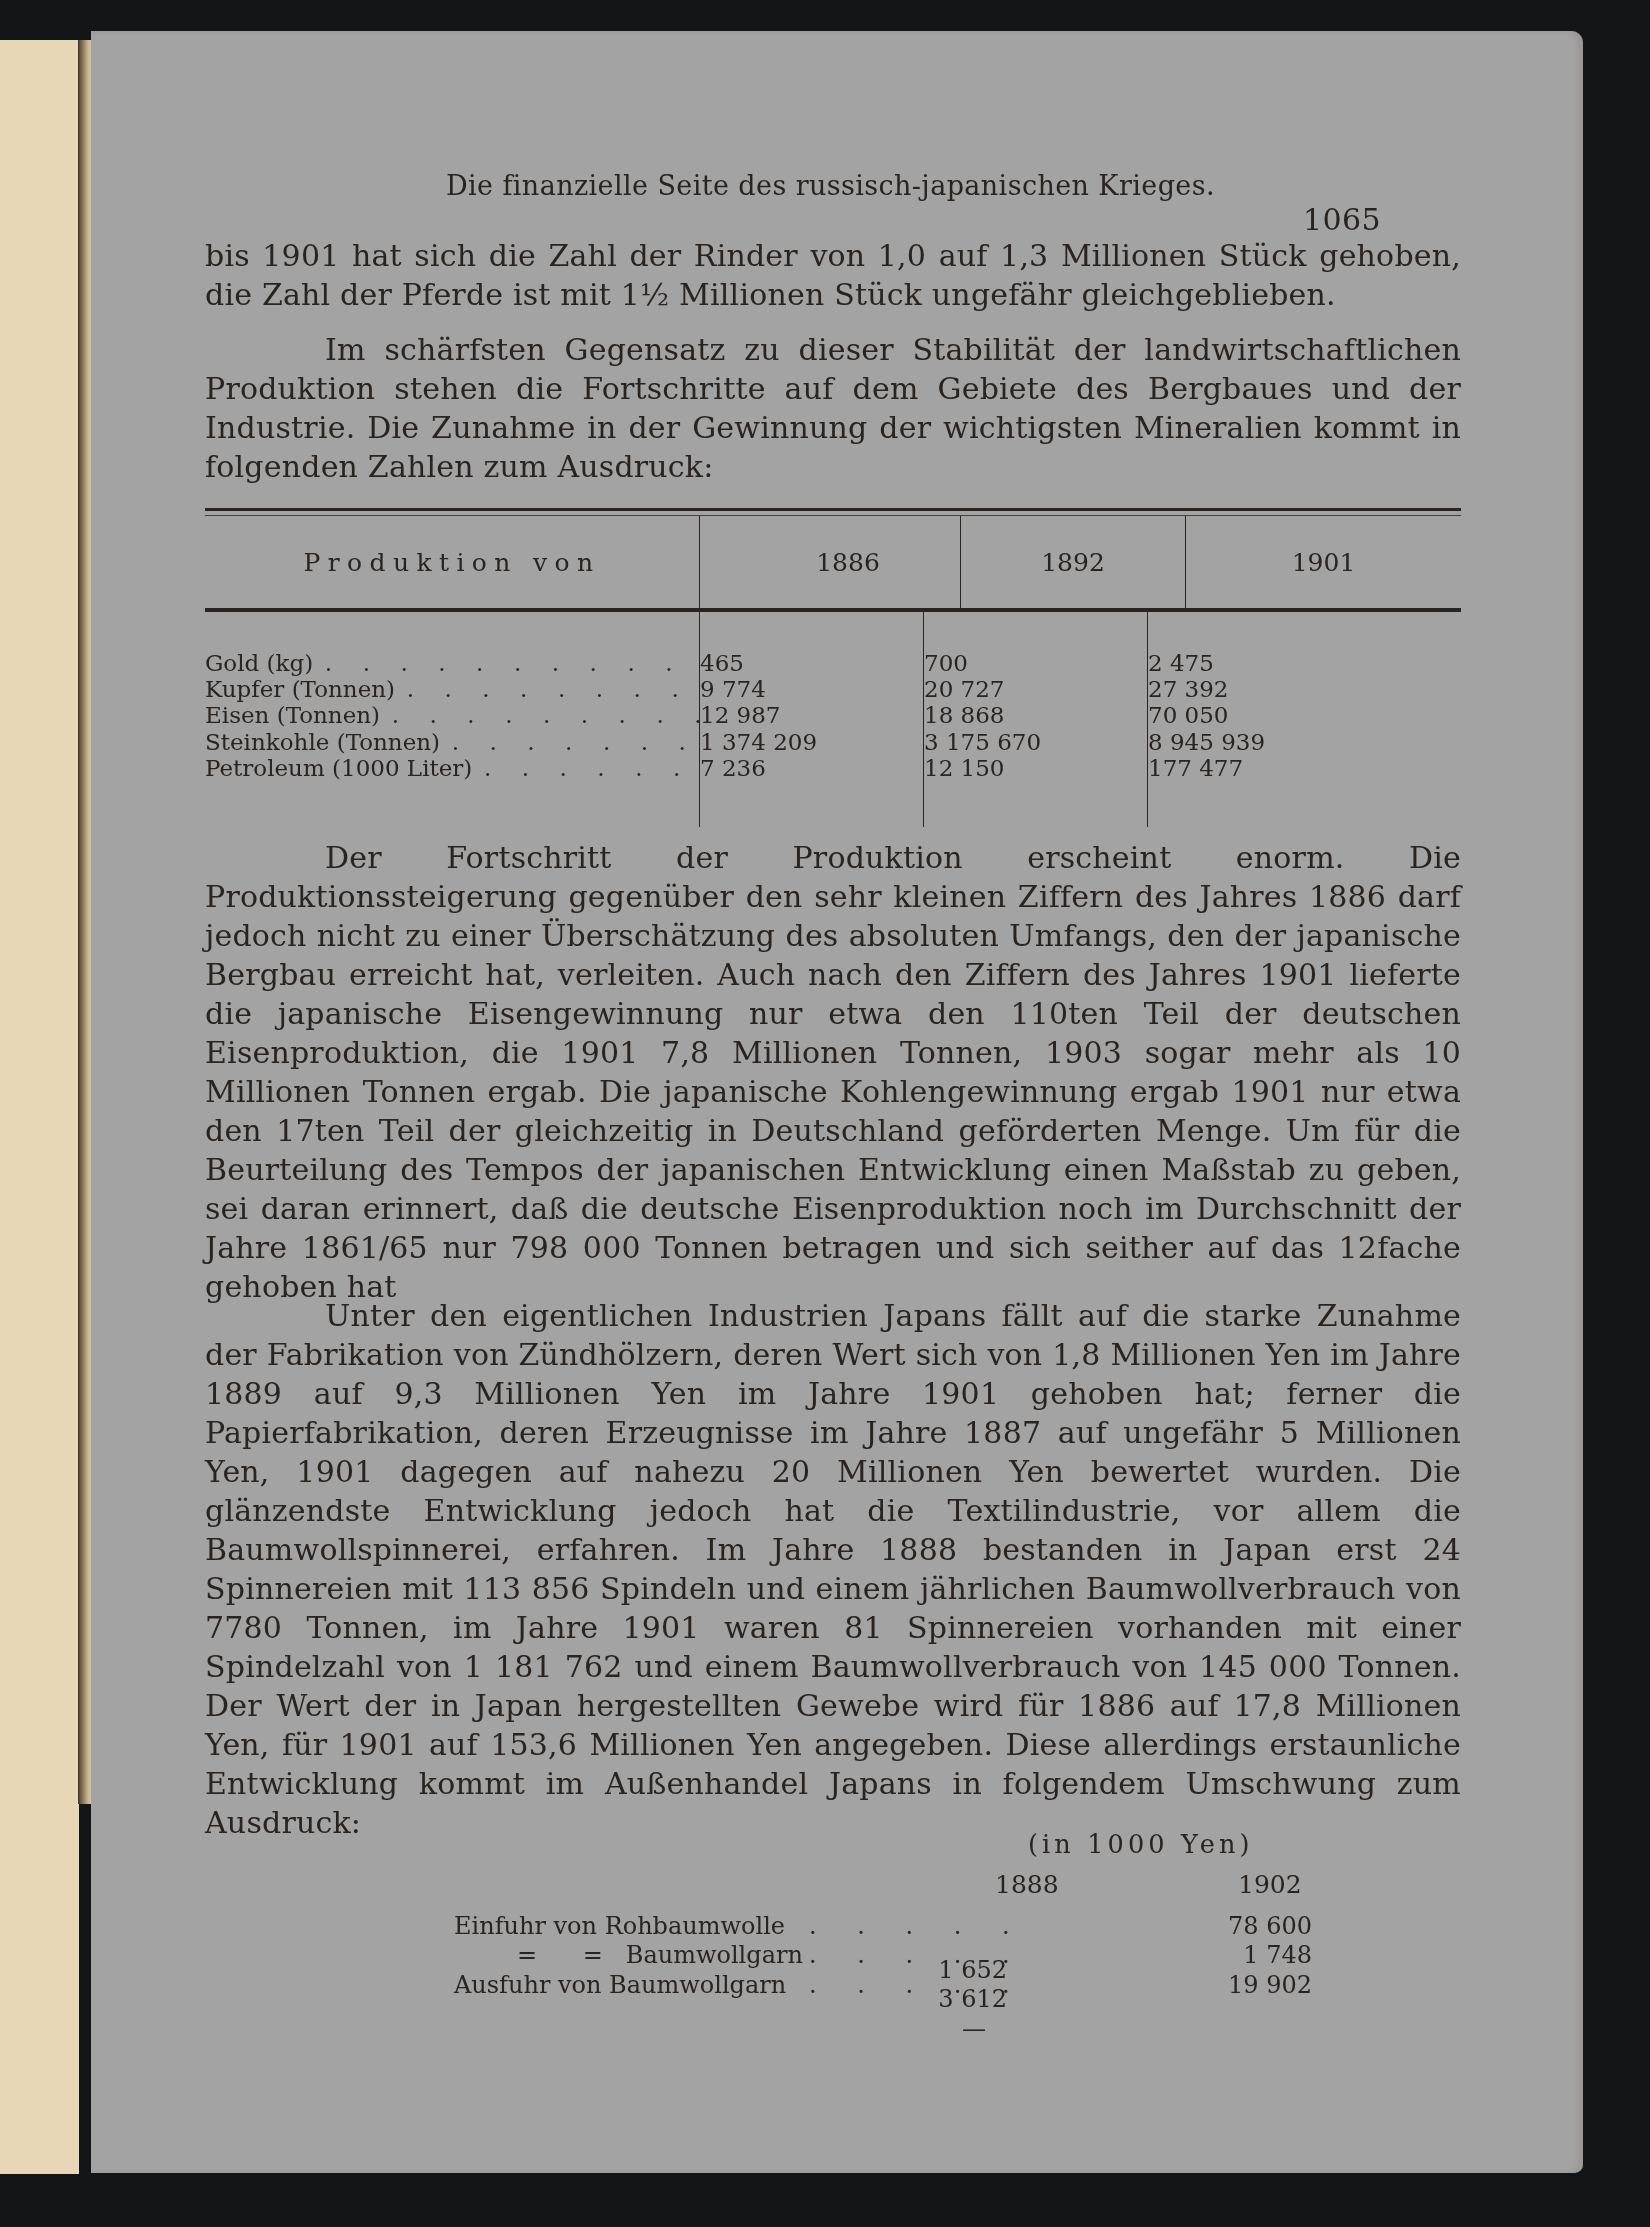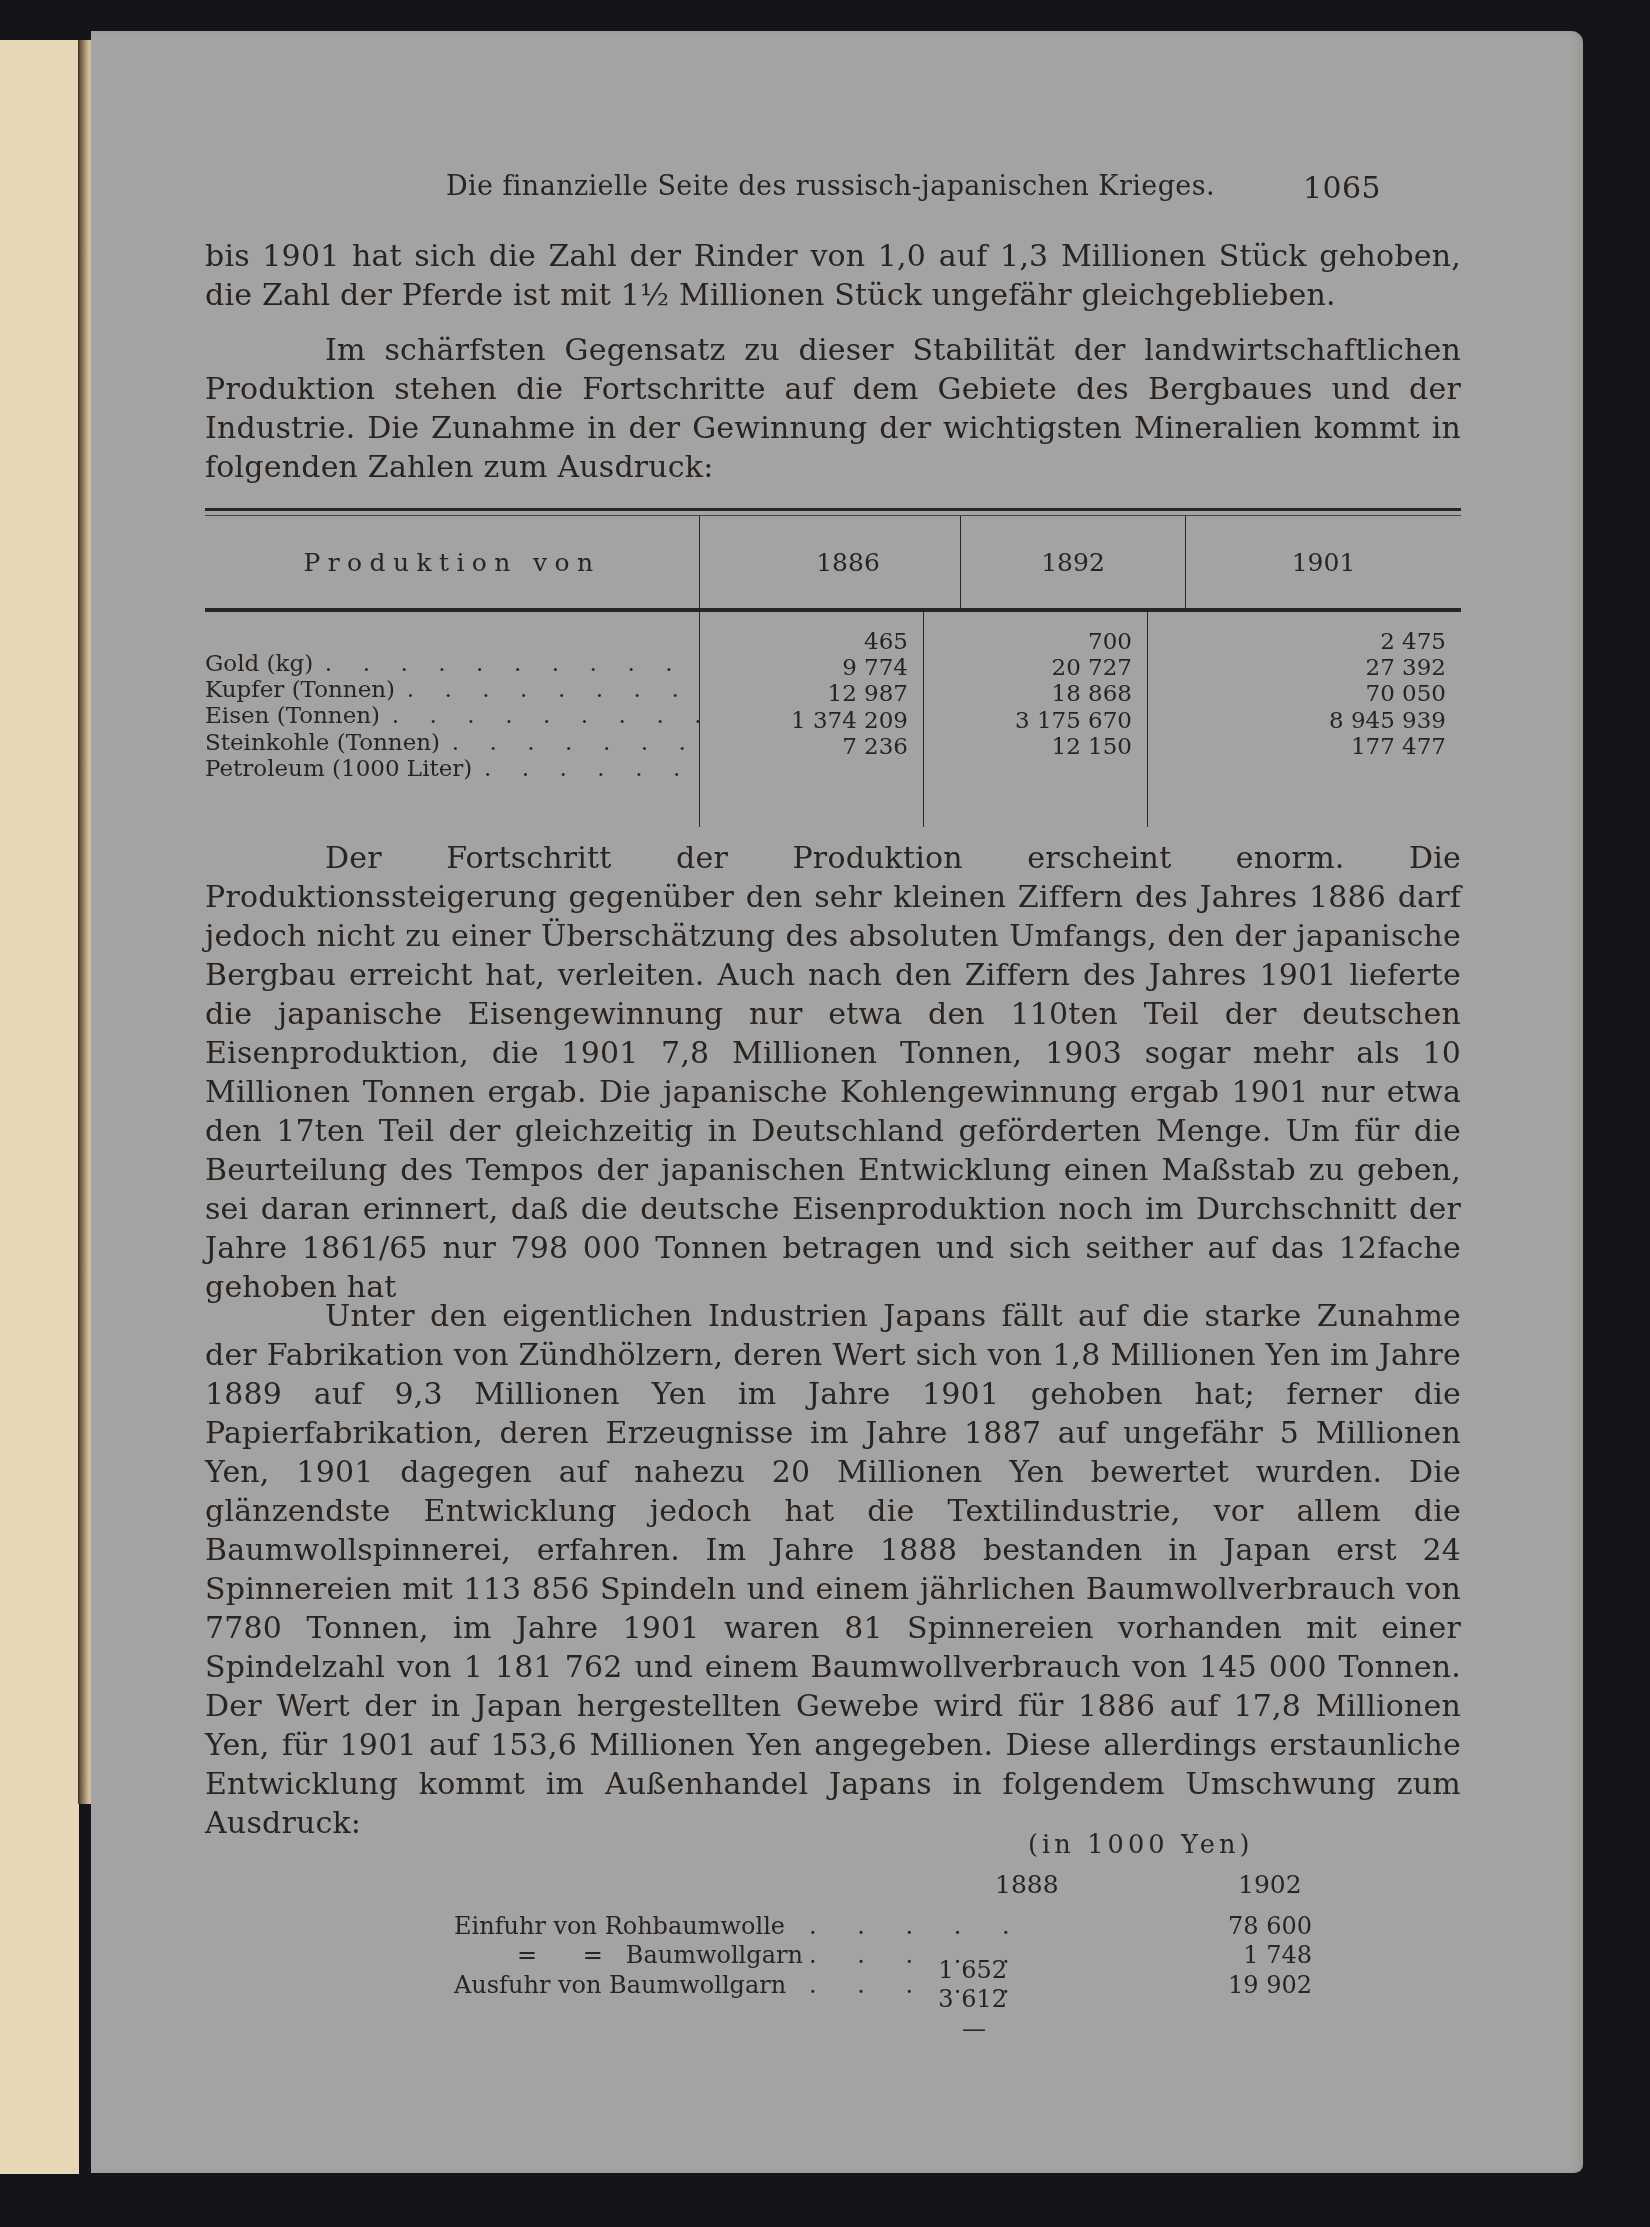--- a/index.html
+++ b/index.html
@@ -19,21 +19,21 @@
     border-radius:0 11.6px 8.3px 0;
     box-shadow: inset -5px 0 5px rgba(120,95,60,.18);
   }
   .left-bottom { position:absolute; left:0; top:40px; width:79px; height:2134px; background:#e8d7b6; }
 
   .running-head {
     position:absolute; top:139px; left:0; width:100%;
     font-size:27px; letter-spacing:0.4px; text-align:center;
   }
   .running-head .title { position:absolute; left:355px; }
-  .running-head .pageno { position:absolute; left:1212px; font-size:30px; }
+  .running-head .pageno { position:absolute; left:1212px; font-size:30px;margin-top:32px; }
 
   .para {
     position:absolute; left:114px; width:1256px;
     font-size:30px; line-height:39px; text-align:justify;
     letter-spacing:0.2px;
   }
   .para p { margin:0; text-indent:120px; text-align-last:left; }
   .para p.noindent { text-indent:0; }
 
   
@@ -41,21 +41,21 @@
   .rule-thick { height:3.3px; background:#2a2420; }
   .rule-thin  { height:1.7px; background:#4a4038; margin-top:3.3px; }
   .thead { display:flex; height:92px; align-items:center; }
   .thead .c0 { width:494px; text-align:center; font-size:25px; letter-spacing:7.4px; }
   .thead .cy { flex:1; text-align:center; font-size:25px; border-left:1.7px solid #2a2420; height:100%; display:flex; align-items:center; justify-content:center; }
   .thead .cy:nth-child(2){ width:224px; flex:none;padding-left:36px; }
   .thead .cy:nth-child(3){ width:224px; flex:none; }
   .rule-mid { height:3.3px; background:#2a2420; }
   .tbody { display:flex; padding-top:38px; height:177px; }
   .tbody .col0 { width:494px; font-size:23px; line-height:26.4px; }
-  .tbody .col { border-left:1.7px solid #2a2420; width:224px; text-align:right; font-size:23px; line-height:26.4px; padding-right:15px; box-sizing:border-box; margin-top:-38px; padding-top:16px; height:215px; }
+  .tbody .col { border-left:1.7px solid #2a2420; width:224px; text-align:left; font-size:23px; line-height:26.4px; padding-right:15px; box-sizing:border-box; margin-top:-38px; padding-top:38px; height:215px; }
   .tbody .col.last { flex:1; }
   .row-label { display:flex; }
   .row-label .lbl { white-space:nowrap; }
   .row-label .dots { flex:1; overflow:hidden; white-space:nowrap; letter-spacing:11.6px; padding-left:11.6px; }
 
   
   .trade { position:absolute; left:363px; top:1798px; width:858px; font-size:25px; }
   .trade .unit { position:absolute; left:574px; top:0; letter-spacing:4.1px; font-size:25.6px; }
   .trade .yr { position:absolute; top:41px; font-size:25px; }
   .trade .row { position:absolute; left:0; width:858px; height:30px; font-size:24px; }

